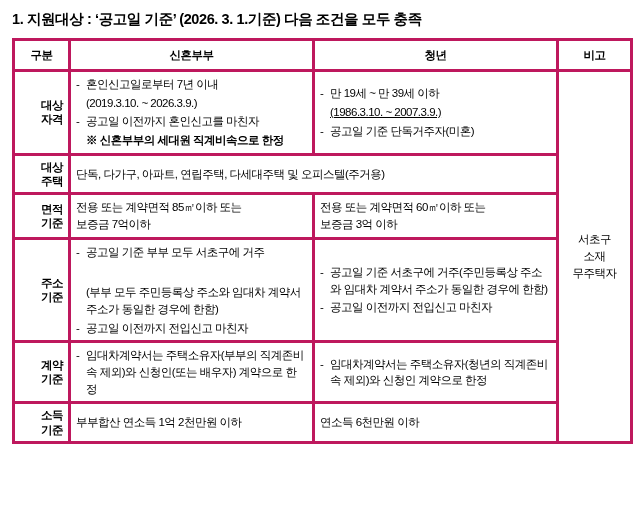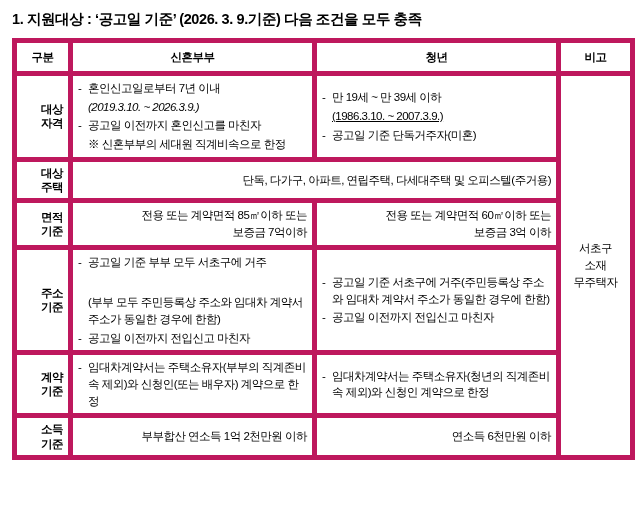--- a/index.html
+++ b/index.html
@@ -29,21 +29,21 @@
     margin: 2px 0 9px 2px;
     white-space: nowrap;
   }
   table.main {
     border-collapse: collapse;
     width: 618px;
     table-layout: fixed;
     margin-left: 2px;
   }
   table.main td, table.main th {
-    border: 5px solid #be185d;
+    border: 3px solid #be185d;
     vertical-align: middle;
     padding: 4px 5px;
     font-size: 11.5px;
     line-height: 1.45;
     letter-spacing: -0.5px;
   }
   thead td {
     text-align: center;
     font-weight: bold;
     font-size: 12px;
@@ -58,21 +58,21 @@
     width: 54px;
   }
   td.rowhead span {
     display: block;
     line-height: 1.25;
   }
   td.cell {
     text-align: left;
   }
   td.cell.center {
-    text-align: right;
+    text-align: left;
   }
   td.note {
     text-align: center;
     font-size: 12px;
     letter-spacing: -0.5px;
     width: 58px;
   }
   td.note span {
     display: block;
     line-height: 1.45;
@@ -90,35 +90,35 @@
   }
   ul.dash li:last-child {
     margin-bottom: 0;
   }
   ul.dash li .dash-mark {
     position: absolute;
     left: 0;
     top: 0;
   }
   .starline {
-    font-weight: normal;
+    font-weight: bold;
     margin-top: 2px;
     padding-left: 10px;
     line-height: 1.45;
   }
   .two-line {
     display: block;
   }
 </style>
 </head>
 <body>
 
 <div class="page">
 
-  <div class="title">1. 지원대상 : ‘공고일 기준’ (2026. 3. 9.기준) 다음 조건을 모두 충족</div>
+  <div class="title">1. 지원대상 : ‘공고일 기준’ (2026. 3. 1.기준) 다음 조건을 모두 충족</div>
 
   <table class="main">
     <colgroup>
       <col style="width:56px">
       <col style="width:244px">
       <col style="width:244px">
       <col style="width:74px">
     </colgroup>
     <thead>
       <tr>
@@ -131,21 +131,21 @@
     <tbody>
 
       <tr>
         <td class="rowhead">
           <span>대상</span>
           <span>자격</span>
         </td>
         <td class="cell">
           <ul class="dash">
             <li><span class="dash-mark">-</span><span>혼인신고일로부터 7년 이내</span></li>
-            <li style="padding-left:10px;font-style:italic;"><span>(2019.3.10. ~ 2026.3.9.)</span></li>
+            <li style="padding-left:10px;"><span>(2019.3.10. ~ 2026.3.9.)</span></li>
             <li><span class="dash-mark">-</span><span>공고일 이전까지 혼인신고를 마친자</span></li>
           </ul>
           <div class="starline">※ 신혼부부의 세대원 직계비속으로 한정</div>
         </td>
         <td class="cell">
           <ul class="dash">
             <li><span class="dash-mark">-</span><span>만 19세 ~ 만 39세 이하</span></li>
             <li style="padding-left:10px;text-decoration:underline;"><span>(1986.3.10. ~ 2007.3.9.)</span></li>
             <li><span class="dash-mark">-</span><span>공고일 기준 단독거주자(미혼)</span></li>
           </ul>

